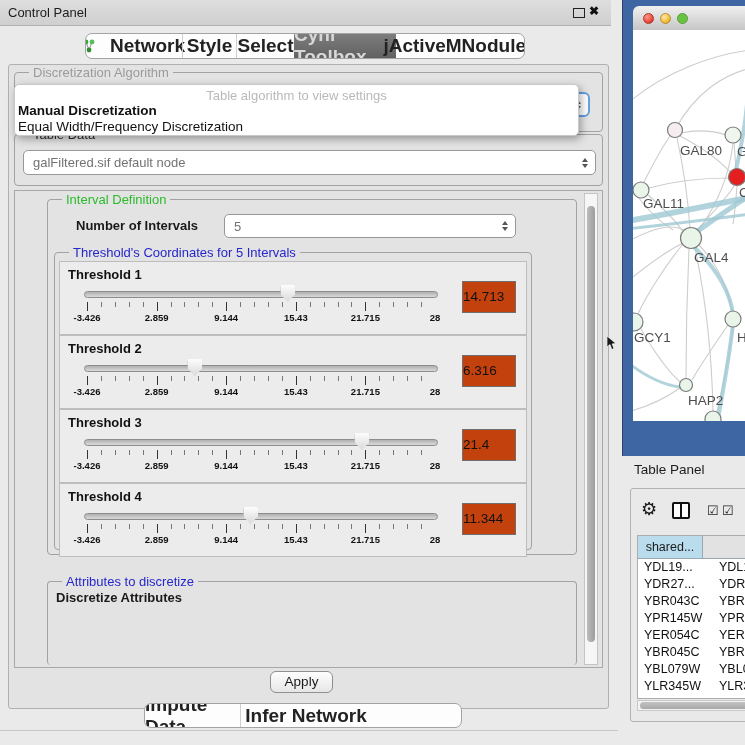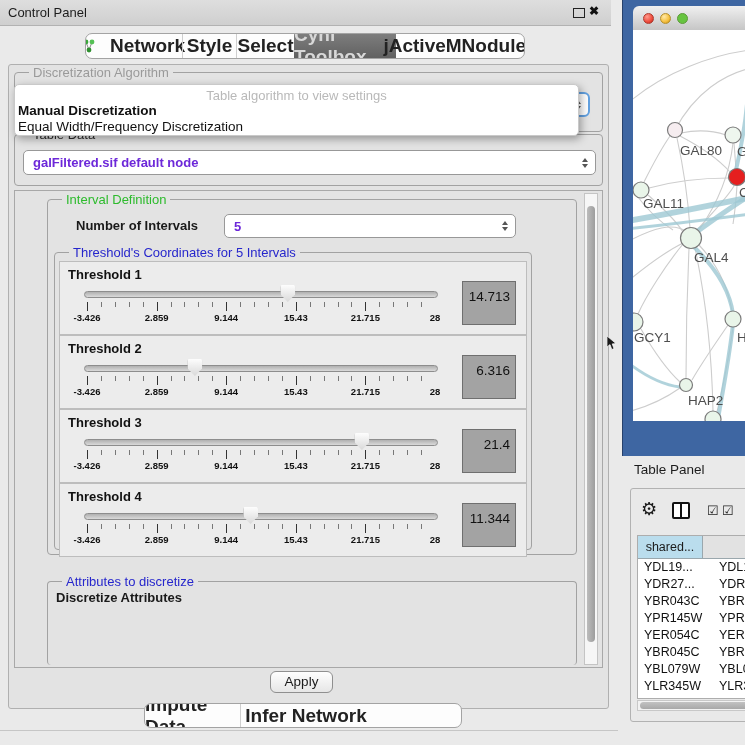--- a/index.html
+++ b/index.html
@@ -26,21 +26,21 @@
             border:1px solid #b0b0b0;border-radius:3px;box-sizing:border-box;}
 
   .group{border:1px solid #a2a2a2;border-radius:4px;box-sizing:border-box;}
   .group-label{position:absolute;top:-8px;left:6px;background:#e3e3e3;padding:0 4px;font-size:13px;margin-left:8px;}
   .glabel-gray{color:#9a9a9a;}
   .glabel-dark{color:#2b2b2b;}
   .glabel-green{color:#2dbb2d;}
   .glabel-blue{color:#2626cc;}
 
   .combo{background:#fff;border:1px solid #989898;border-radius:5px;box-sizing:border-box;
-         display:flex;align-items:center;padding-left:9px;font-size:13px;color:#6d28d9;font-weight:bold;}
+         display:flex;align-items:center;padding-left:9px;font-size:13px;color:#737373;}
   .spinner{position:absolute;right:7px;top:50%;transform:translateY(-50%);display:flex;
            flex-direction:column;gap:2px;align-items:center;}
   .spinner .up{width:0;height:0;border-left:3.5px solid transparent;border-right:3.5px solid transparent;
                border-bottom:4px solid #555;}
   .spinner .dn{width:0;height:0;border-left:3.5px solid transparent;border-right:3.5px solid transparent;
                border-top:4px solid #555;}
 
   
   #algo-popup{left:14px;top:84px;width:563px;height:50px;background:#fff;border:1px solid #c9c9c9;
               border-radius:5px;box-shadow:2px 3px 8px rgba(0,0,0,.35);z-index:30;}
@@ -69,23 +69,23 @@
         background:linear-gradient(#fdfdfd,#d9d9d9);
         clip-path:polygon(8% 0%,92% 0%,100% 10%,100% 55%,50% 100%,0% 55%,0% 10%);
         filter:drop-shadow(0 0 1px #777);}
   .ticks{position:absolute;left:3px;right:3px;top:13px;height:9px;
          background-image:repeating-linear-gradient(90deg,#333 0 1px,transparent 1px 20%),
                           repeating-linear-gradient(90deg,#777 0 1px,transparent 1px 4%);
          background-size:100% 9px,100% 5px;background-repeat:no-repeat;}
   .tick-labels{position:absolute;left:3px;right:3px;top:23px;height:11px;}
   .tick-labels span{position:absolute;transform:translateX(-50%);font-size:9.5px;font-weight:700;color:#111;
                     white-space:nowrap;}
-  .value-box{position:absolute;right:10px;top:19px;width:54px;height:44px;background:#a3a3a3;
+  .value-box{position:absolute;right:10px;top:19px;width:54px;height:32px;background:#c2410c;
              border:1px solid #6f6f6f;box-sizing:border-box;font-size:13.5px;line-height:30px;
-             text-align:right;padding-right:5px;color:#111;}
+             text-align:left;padding-right:5px;color:#111;}
 
   
   #attr-list{position:absolute;left:14px;top:29px;width:504px;height:53px;background:#fff;
              border:1px solid #bdbdbd;box-sizing:border-box;overflow:hidden;}
   #attr-list .item{font-size:13px;color:#222;padding-left:16px;line-height:18px;}
 
   #apply-btn{left:270px;top:671px;width:63px;height:22px;background:linear-gradient(#fefefe,#e6e6e6);
              border:1px solid #8f8f8f;border-radius:6px;font-size:13.5px;text-align:center;line-height:20px;
              box-sizing:border-box;}
   #bottom-divider{left:0;top:730px;width:618px;height:1px;background:#c6c6c6;}

